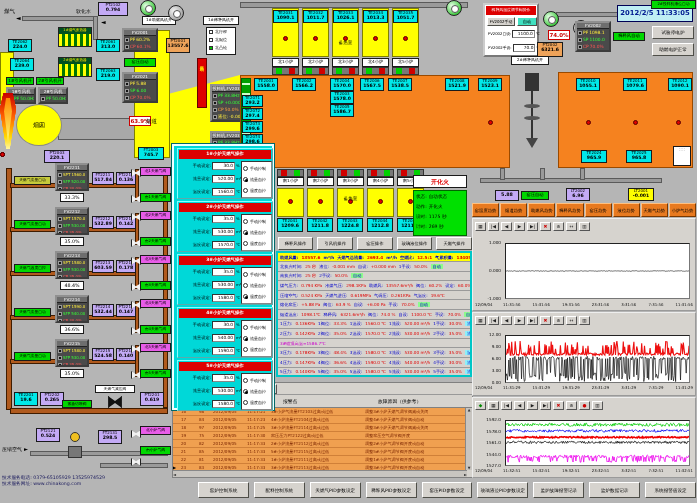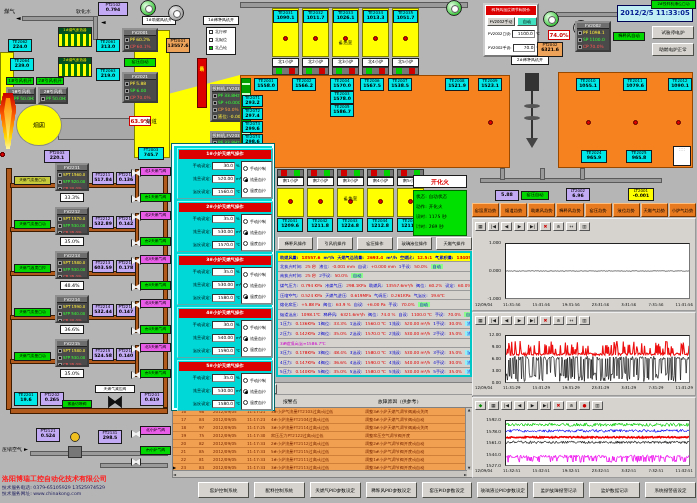--- a/index.html
+++ b/index.html
@@ -1611,18 +1611,17 @@
       <div class="btn">配料控制系统</div>
       <div class="btn">天燃气PID参数设定</div>
       <div class="btn">稀释风PID参数设定</div>
       <div class="btn">窑压PID参数设定</div>
       <div class="btn">玻璃液位PID参数设定</div>
       <div class="btn">监炉故障报警记录</div>
       <div class="btn">监炉数据记录</div>
       <div class="btn">系统报警值设定</div>
     </div>
   <div id="company">
-    <div class="cn">洛阳博瑞工控自动化技术有限公司</div>
     <div class="cl">技术服务电话: 0379-65105929  13525974529</div>
     <div class="cl">技术服务网址: www.chinakong.com</div>
   </div>
 
 </div>
 
 </body></html>

